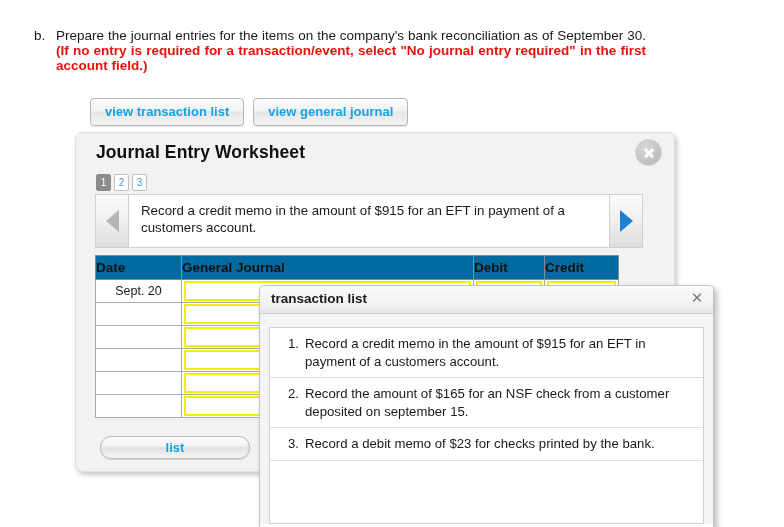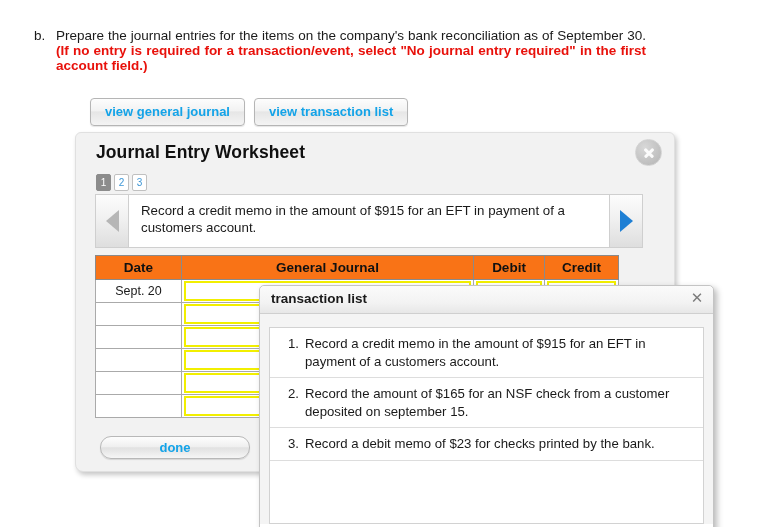--- a/index.html
+++ b/index.html
@@ -186,28 +186,28 @@
   
   #journal-table {
     position: absolute;
     left: 19px;
     top: 122px;
     width: 521px;
     border-collapse: collapse;
     table-layout: fixed;
   }
   #journal-table th {
-    background: #f97316;
+    background: #0369a1;
     border: 1px solid #8a8a8a;
     font-size: 13.5px;
     font-weight: bold;
     color: #111111;
     height: 20px;
     padding: 1px 0 2px 0;
-    text-align: center;
+    text-align: left;
   }
   #journal-table td {
     border: 1px solid #aaaaaa;
     height: 20px;
     padding: 0;
     background: #ffffff;
     font-size: 12.5px;
     color: #1a1a1a;
     text-align: center;
     vertical-align: middle;
@@ -319,22 +319,22 @@
 <body>
 
 <div id="question-block">
   <span class="q-letter">b.</span>
   <div class="q-text">
     <span>Prepare the journal entries for the items on the company's bank reconciliation as of September 30. </span><span class="q-red">(If no entry is required for a transaction/event, select "No journal entry required" in the first account field.)</span>
   </div>
 </div>
 
 <div id="view-buttons">
+  <span class="view-btn">view transaction list</span>
   <span class="view-btn">view general journal</span>
-  <span class="view-btn">view transaction list</span>
 </div>
 
 <div id="worksheet-panel">
 
   <div id="worksheet-title">Journal Entry Worksheet</div>
   <div id="worksheet-close"></div>
 
   <div id="pagination">
     <span class="page-tab active">1</span>
     <span class="page-tab inactive">2</span>
@@ -429,21 +429,21 @@
         <td>
             <span class="cell-input"></span>
           </td>
         <td>
             <span class="cell-input"></span>
           </td>
       </tr>
     </tbody>
   </table>
 
-  <div id="done-button">done</div>
+  <div id="done-button">list</div>
 </div>
 
 <div id="transaction-dialog">
   <div id="dialog-titlebar">
     <span id="dialog-title">transaction list</span>
     <span id="dialog-close">✕</span>
   </div>
   <div id="dialog-body">
     <div id="transaction-list">
       <div class="tl-item">

